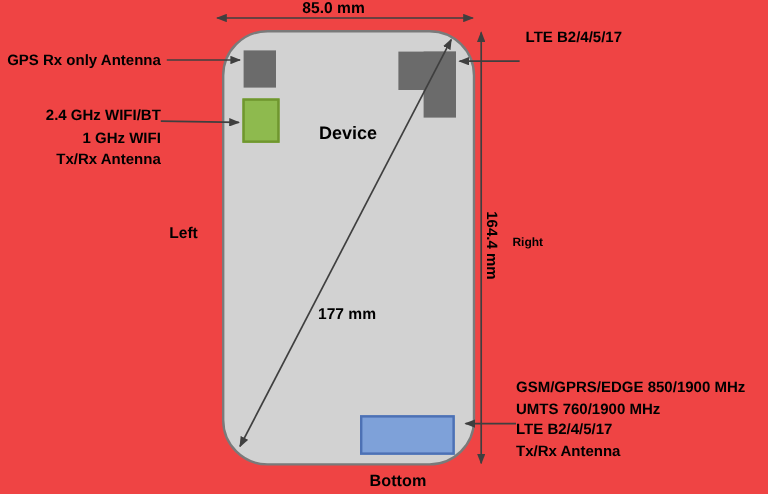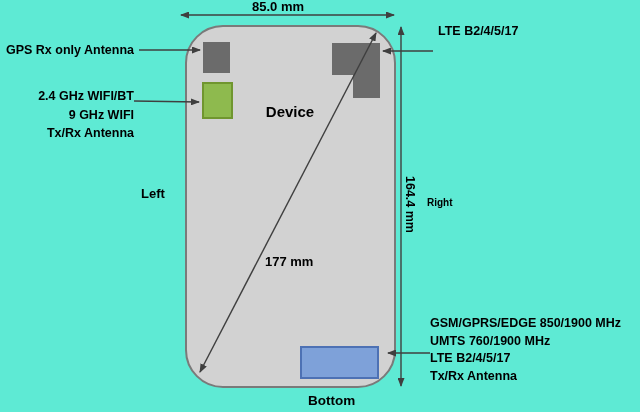--- a/index.html
+++ b/index.html
@@ -1,17 +1,17 @@
 <!DOCTYPE html>
 <html><head>
 <meta charset="utf-8">
 <style>
   html,body { margin:0; padding:0; background:#ffffff; }
   .canvas {
-    position:relative; width:640px; height:412px; background:#5eead4;
+    position:relative; width:640px; height:412px; background:#ef4444;
     font-family:"Liberation Sans", sans-serif; font-weight:bold; color:#000;
     overflow:hidden;
   }
   .phone {
     position:absolute; left:185px; top:25px; width:211px; height:363px;
     background:#d2d2d2; border:2.5px solid #7a7a7a; border-radius:38px;
     box-sizing:border-box; z-index:1;
   }
   .patch { position:absolute; z-index:2; }
   .patch-gps      { left:203px; top:42px;  width:27px; height:31px; background:#6b6b6b; }
@@ -67,21 +67,21 @@
   <div class="lbl lbl-width">85.0 mm</div>
 
   <div class="lbl lbl-height">164.4 mm</div>
 
   <div class="lbl lbl-diag">177 mm</div>
 
   <div class="lbl lbl-gps">GPS Rx only Antenna</div>
 
   <div class="lbl lbl-wifi">
     <div>2.4 GHz WIFI/BT</div>
-    <div>9 GHz WIFI</div>
+    <div>1 GHz WIFI</div>
     <div>Tx/Rx Antenna</div>
   </div>
 
   <div class="lbl lbl-lte-rx">
     <div>LTE B2/4/5/17</div>
   </div>
 
   <div class="lbl lbl-cellular">
     <div>GSM/GPRS/EDGE 850/1900 MHz</div>
     <div>UMTS 760/1900 MHz</div>

